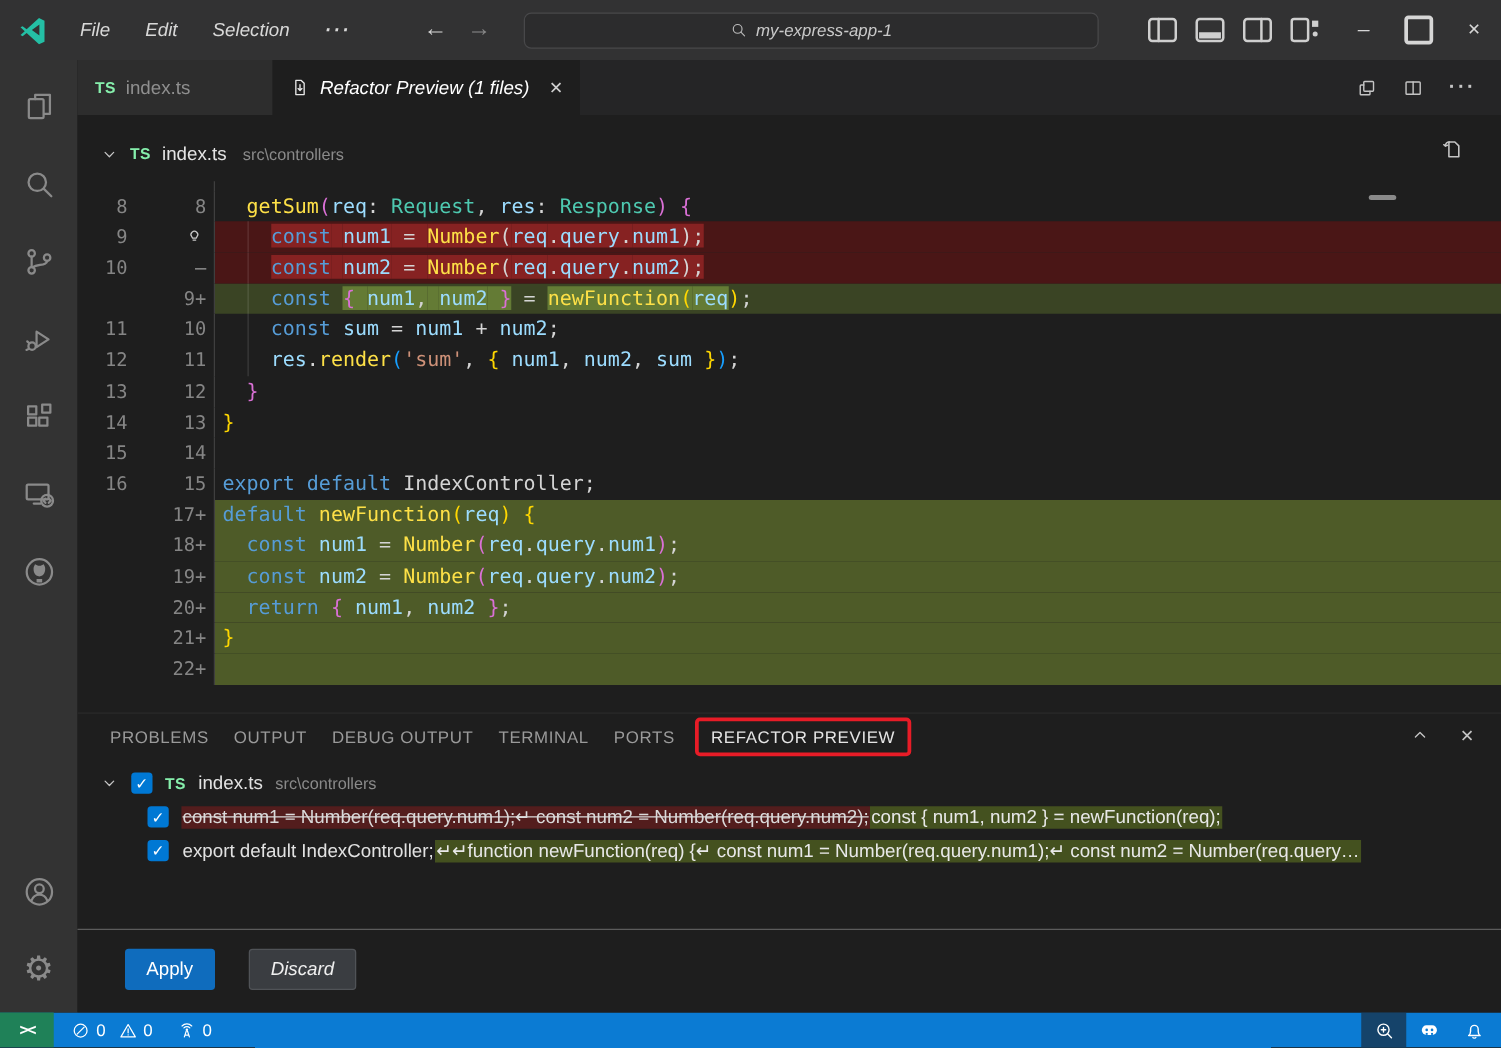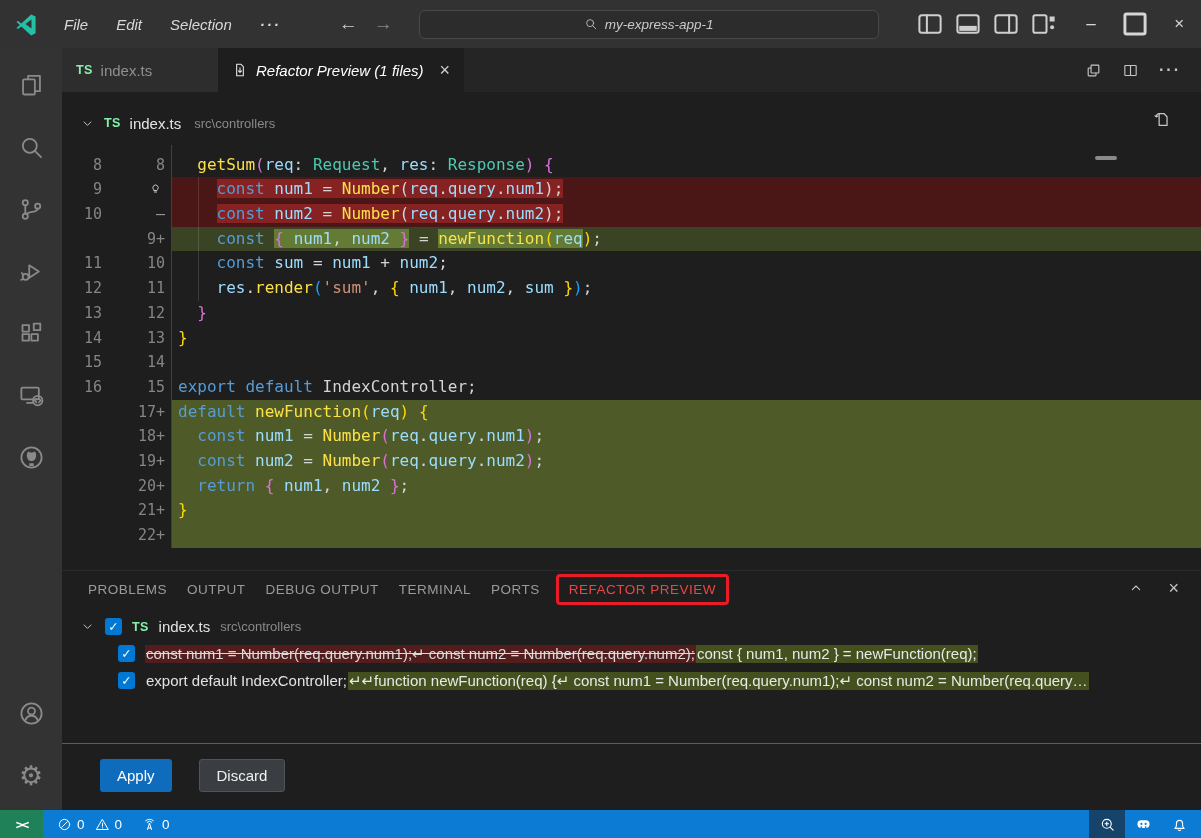--- a/index.html
+++ b/index.html
@@ -70,21 +70,21 @@
   .bg-addb .code-text { background:#4e5b28; }
   .tk.pl{color:#d4d4d4}.tk.kw{color:#569cd6}.tk.var{color:#9cdcfe}.tk.fn{color:#fde047}
   .tk.ty{color:#4ec9b0}.tk.str{color:#ce9178}.tk.bY{color:#ffd700}.tk.bP{color:#da70d6}.tk.bB{color:#179fff}
   .scroll-dash { position:absolute; left:1033px; top:64px; width:22px; height:4px; background:#8a8a8a; border-radius:2px; }
 
   
   .panel { height:240px; background:#1e1e1e; border-top:1px solid #2a2a2a; position:relative; }
   .panel-tabs { height:37px; display:flex; align-items:center; padding-left:26px; gap:20px;
     font-size:13.5px; letter-spacing:.5px; color:#9a9a9a; }
   .ptab { cursor:default; white-space:nowrap; }
-  .ptab-active { color:#ef4444; border:3px solid #e81c27; border-radius:4px; padding:5px 10px; margin:-5px -4px; }
+  .ptab-active { color:#e5e5e5; border:3px solid #e81c27; border-radius:4px; padding:5px 10px; margin:-5px -4px; }
   .panel-actions { position:absolute; right:22px; top:9px; display:flex; gap:24px; color:#c5c5c5; }
   .panel-actions svg { width:16px; height:16px; }
   .panel-actions .x { font-size:18px; line-height:16px; }
 
   .tree { padding-top:5px; }
   .tree-row { height:27px; display:flex; align-items:center; font-size:15px; white-space:nowrap; overflow:hidden; }
   .tree-file { padding-left:18px; gap:10px; }
   .tree-change { padding-left:56px; gap:10px; }
   .cb { width:17px; height:17px; background:#0078d4; border-radius:3px; color:#fff; font-size:12.5px;
     display:flex; align-items:center; justify-content:center; flex-shrink:0; }
@@ -92,21 +92,21 @@
   .tree-path { color:#8a8a8a; font-size:13px; }
   .seg { padding:2.5px 1px; }
   .seg-del { background:#531d1d; color:#dadada; text-decoration:line-through; }
   .seg-add { background:#44511f; color:#e8e8e8; }
   .seg-plain { color:#e2e2e2; }
 
   .panel-hr { position:absolute; left:0; right:0; top:172px; height:1px; background:#5c5c5c; }
   .panel-buttons { position:absolute; top:188px; left:38px; display:flex; gap:27px; }
   .btn { font-size:15px; padding:7px 17px; border-radius:3px; border:none; font-family:"Liberation Sans",sans-serif; }
   .btn-primary { background:#0f6cbd; color:#ffffff; }
-  .btn-secondary { background:#3a3d41; color:#f0f0f0; border:1px solid #505357; }
+  .btn-secondary { background:#3a3d41; color:#f0f0f0; border:1px solid #505357;font-style:italic; }
 
   
   .statusbar { height:28px; background:#0b7bd3; display:flex; align-items:center; color:#ffffff; font-size:13.5px; }
   .remote-ind { width:43px; height:28px; background:#1f8158; display:flex; align-items:center; justify-content:center;
     font-family:"DejaVu Sans Mono",monospace; font-weight:bold; font-size:13px; letter-spacing:-2px; }
   .sb-group { display:flex; align-items:center; gap:5px; margin-left:14px; }
   .sb-group svg { width:15px; height:15px; }
   .sb-right { margin-left:auto; display:flex; align-items:center; height:100%; }
   .sb-cell { width:36px; height:100%; display:flex; align-items:center; justify-content:center; }
   .sb-zoom { background:#15436a; }

